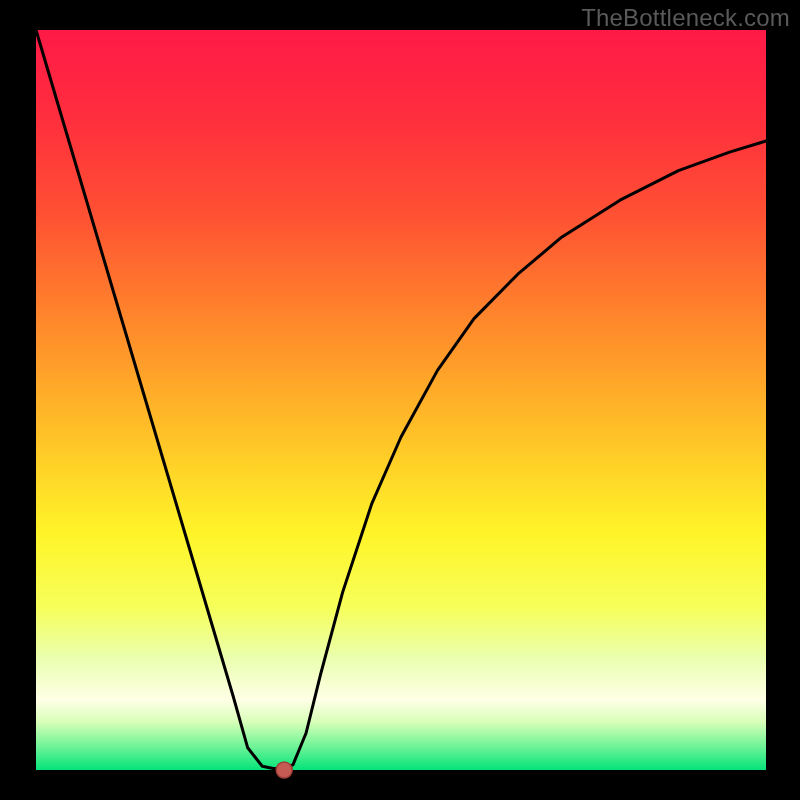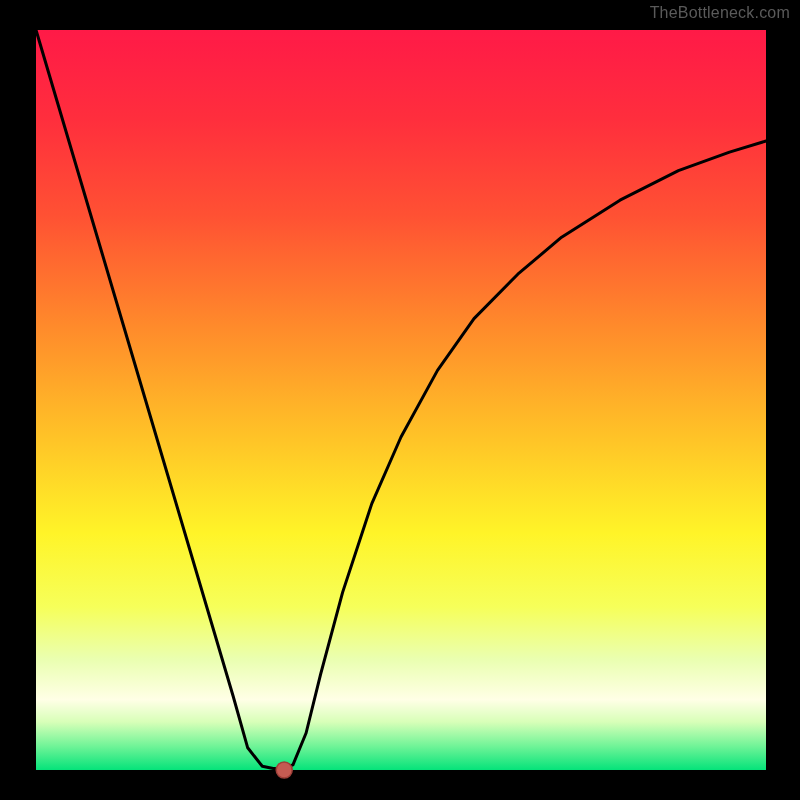--- a/index.html
+++ b/index.html
@@ -15,21 +15,21 @@
     position: relative;
     width: 800px;
     height: 800px;
     background: #000;
   }
   .watermark {
     position: absolute;
     top: 4px;
     right: 10px;
     color: #5a5a5a;
-    font-size: 16px;
+    font-size: 24px;
     font-weight: 400;
     letter-spacing: 0.2px;
     z-index: 5;
   }
   svg {
     position: absolute;
     top: 0;
     left: 0;
   }
 </style>

